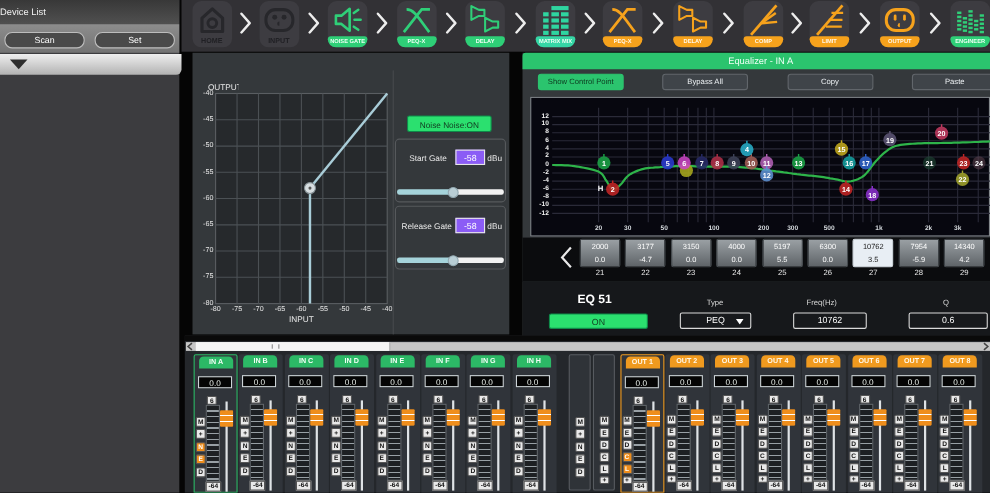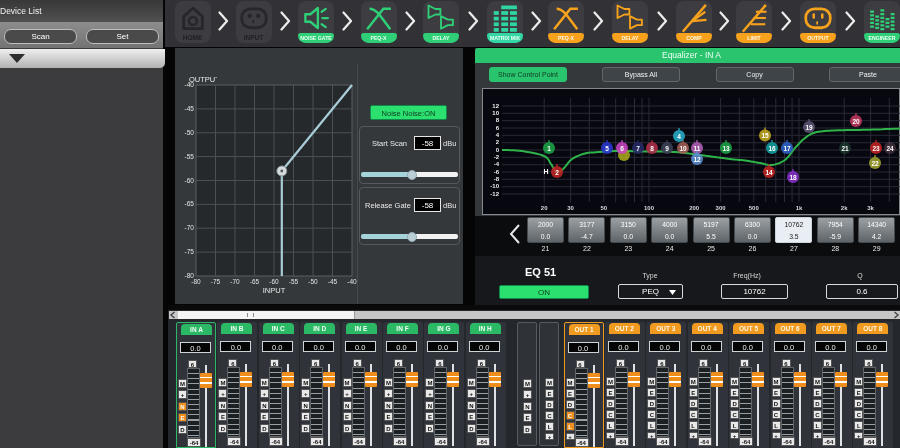--- a/index.html
+++ b/index.html
@@ -13,21 +13,21 @@
 .tlbl.plain { color:#202024; background:none; font-size:6.5px; }
 .chev { position:absolute; top:11px; }
 .panel { position:absolute; background:#34383b; }
 .ptitle { position:absolute; left:0; top:0; width:100%; height:15px; background:#2bc46e; border-radius:3px 3px 0 0; color:#edfff5; font-size:8.5px; text-align:center; line-height:15px; }
 .closebox { position:absolute; right:4px; top:2.5px; width:10px; height:10px; border:1px solid #7fe3ab; border-radius:2px; color:#eafff2; font-size:8px; line-height:9px; text-align:center; }
 .ngly { position:absolute; left:1px; width:18px; text-align:right; font-size:6.5px; color:#e4e4e4; }
 .nglx { position:absolute; top:230px; width:18px; text-align:center; font-size:6.5px; color:#e4e4e4; }
 .ngbtn { position:absolute; left:195px; top:57px; width:77px; height:15px; background:#2be06f; border:1px solid #0f8a4a; border-radius:2px; color:#123a20; font-size:7.5px; text-align:center; line-height:15px; }
 .nggroup { position:absolute; left:184px; width:101px; height:58px; border:1px solid #56595c; border-radius:4px; }
 .nglabel { position:absolute; font-size:7.5px; color:#e8e8e8; }
-.ngval { position:absolute; width:27px; height:14px; background:#000000; border:1px solid #e6e6e6; color:#fff; font-size:8px; text-align:center; line-height:13px; }
+.ngval { position:absolute; width:27px; height:14px; background:#8b5cf6; border:1px solid #e6e6e6; color:#fff; font-size:8px; text-align:center; line-height:13px; }
 .ngslider { position:absolute; width:97px; height:5px; border-radius:2px; background:linear-gradient(to right,#a5d3da 0 54%,#f2f2f2 54%); }
 .ngthumb { position:absolute; width:10px; height:10px; border-radius:50%; background:#b9ced5; border:1px solid #93a9b1; }
 .eqbtn { position:absolute; top:19px; width:78px; height:15px; border:1px solid #61666b; border-radius:3px; background:#3f4449; color:#eef2f4; font-size:7px; text-align:center; line-height:14px; }
 .eqly { position:absolute; left:9px; width:15px; text-align:right; font-size:6px; font-weight:bold; color:#f0f0f0; }
 .eqlx { position:absolute; top:157px; width:20px; text-align:center; font-size:6px; font-weight:bold; color:#d6dbdf; }
 .fstrip { position:absolute; left:0px; top:168px; width:433px; height:40px; background:#0b0c0e; }
 .fbox { position:absolute; top:169px; width:37px; height:26px; background:linear-gradient(#9aa0a4,#5f6468); border-radius:2px; border:1px solid #454a4e; color:#fff; font-size:6.8px; text-align:center; line-height:12px; padding-top:1px; }
 .fbox.sel { background:#e8eef4; color:#222; border-color:#cdd4da; }
 .fnum { position:absolute; top:197px; width:37px; text-align:center; font-size:7px; color:#e8e8e8; }
 .eqctl { position:absolute; font-size:7px; color:#d8d8d8; text-align:center; }
@@ -248,21 +248,21 @@
 <div class="nglx" style="left:90.0px">-60</div>
 <div class="nglx" style="left:109.5px">-55</div>
 <div class="nglx" style="left:129.0px">-50</div>
 <div class="nglx" style="left:148.5px">-45</div>
 <div class="nglx" style="left:168.0px">-40</div>
 <div style="position:absolute;left:14px;top:27px;width:28px;overflow:hidden;font-size:7.5px;color:#e8e8e8;white-space:nowrap">OUTPUT</div>
 <div style="position:absolute;left:81px;top:238px;width:36px;text-align:center;font-size:7.5px;color:#e8e8e8">INPUT</div>
   <div style="position:absolute;left:182px;top:16px;width:1px;height:240px;background:#46494d"></div>
   <div class="ngbtn">Noise Noise:ON</div>
   <div class="nggroup" style="top:78px"></div>
-  <div class="nglabel" style="left:197px;top:91px">Start Scan</div>
+  <div class="nglabel" style="left:197px;top:91px">Start Gate</div>
   <div class="ngval" style="left:239px;top:88px">-58</div>
   <div class="nglabel" style="left:268px;top:91px">dBu</div>
   <div class="ngslider" style="left:186px;top:124px"></div>
   <div class="ngthumb" style="left:232px;top:121.5px"></div>
   <div class="nggroup" style="top:139px"></div>
   <div class="nglabel" style="left:190px;top:153px">Release Gate</div>
   <div class="ngval" style="left:239px;top:150px">-58</div>
   <div class="nglabel" style="left:268px;top:153px">dBu</div>
   <div class="ngslider" style="left:186px;top:186px"></div>
   <div class="ngthumb" style="left:232px;top:183.5px"></div>

